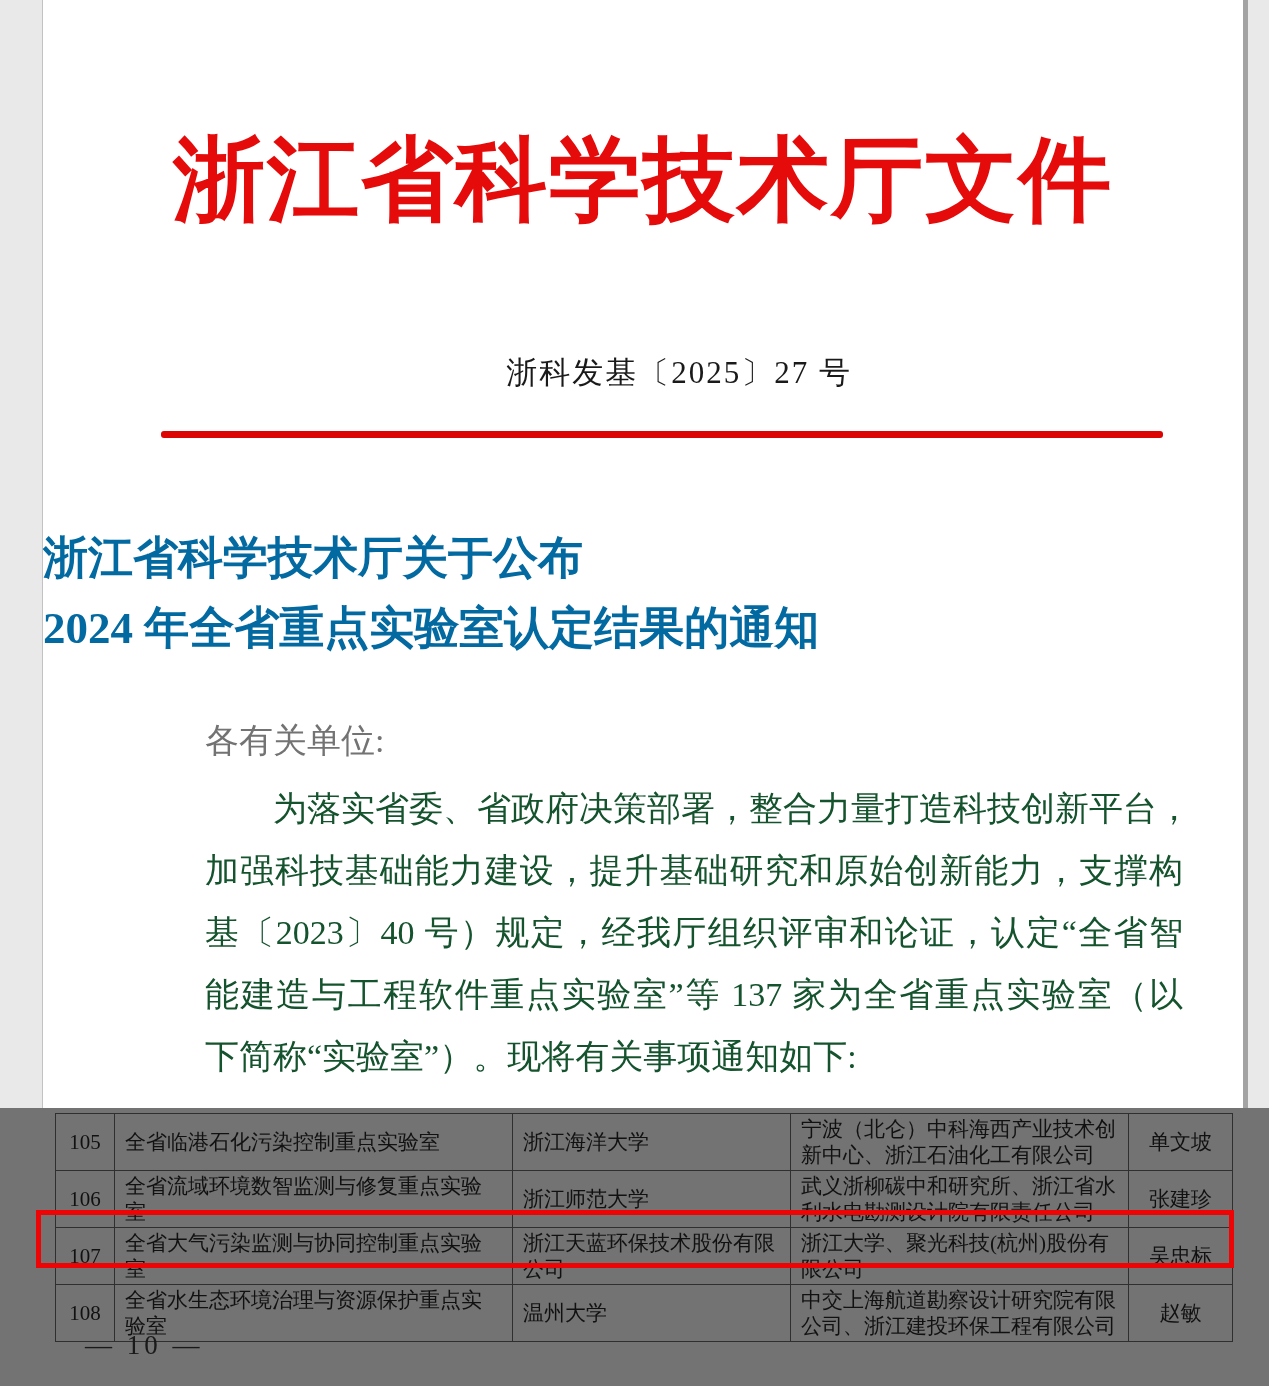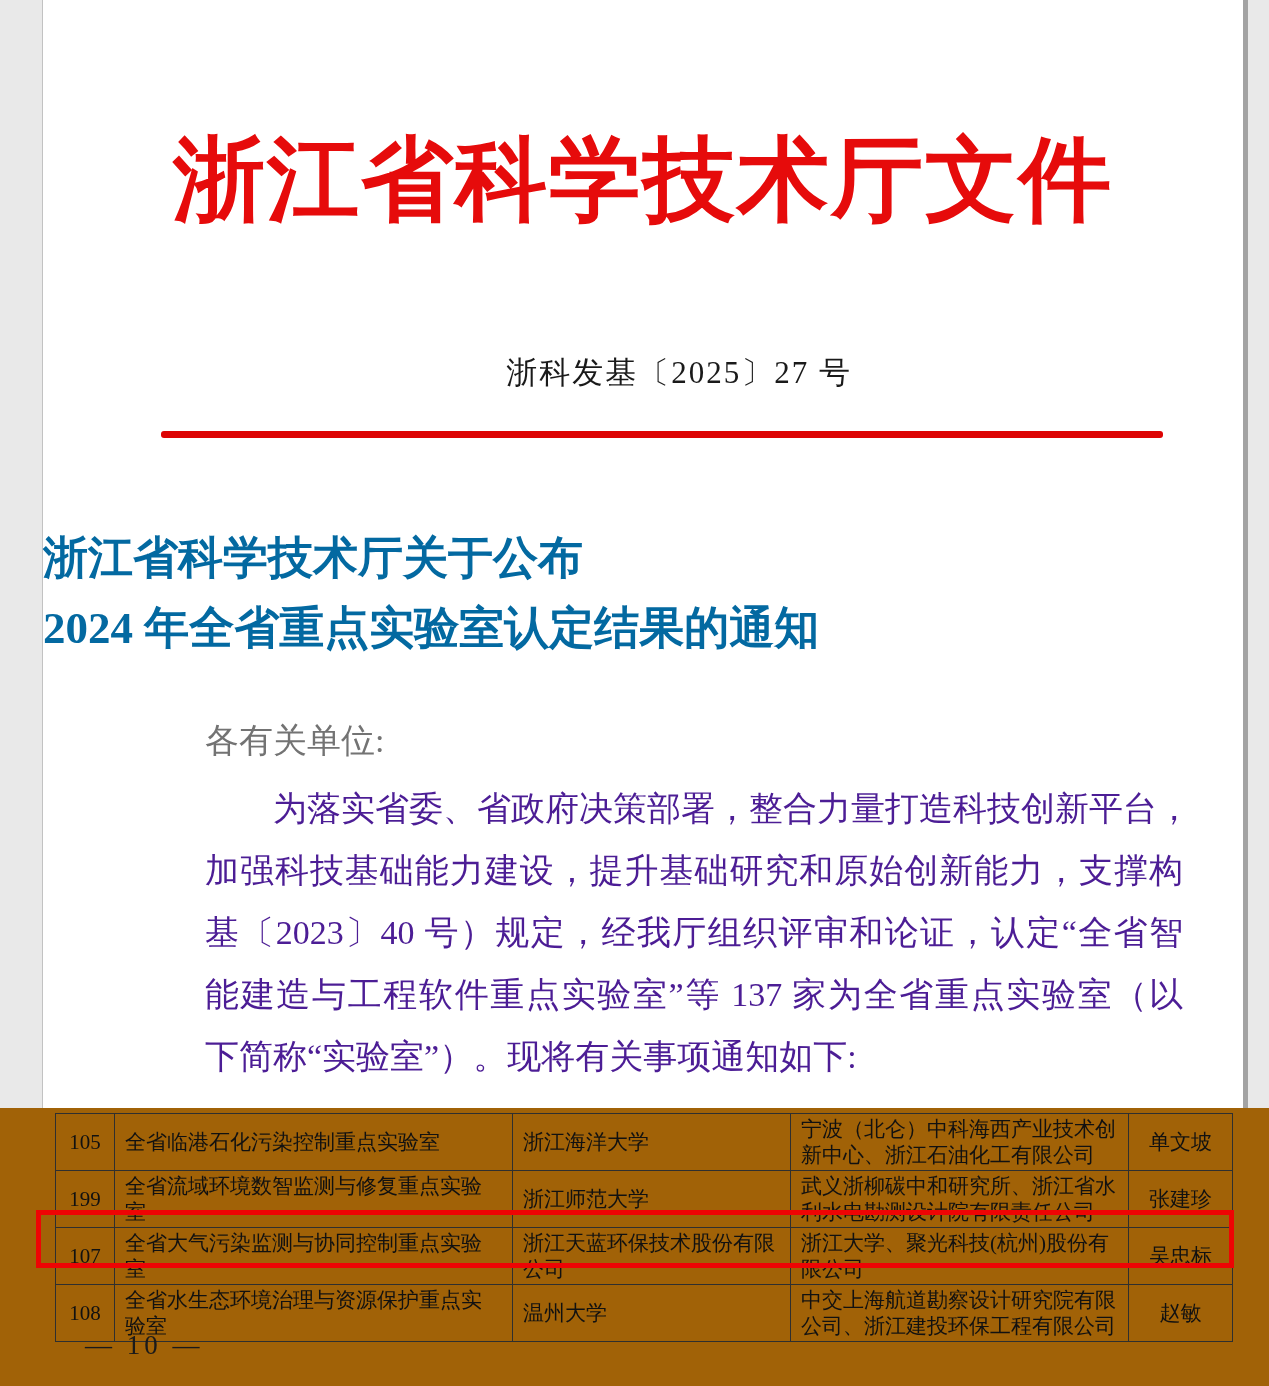--- a/index.html
+++ b/index.html
@@ -71,36 +71,36 @@
     position: absolute;
     left: 162px; top: 718px;
     font-size: 34px;
     color: #737373;
   }
   .body-paragraph {
     position: absolute;
     left: 162px; top: 778px;
     width: 978px;
     font-size: 34px;
-    color: #4c1d95;
+    color: #14532d;
     line-height: 62px;
   }
   .body-line {
     text-align: justify;
     text-align-last: justify;
     white-space: nowrap;
   }
   .body-line.first { text-indent: 2em; }
   .body-line.last { text-align-last: left; }
   
   .table-area {
     position: absolute;
     left: 0; top: 1108px;
     width: 1269px; height: 278px;
-    background: #a16207;
+    background: #737373;
   }
   table.results {
     position: absolute;
     left: 55px; top: 5px;
     width: 1177px;
     border-collapse: collapse;
     table-layout: fixed;
     font-size: 21px;
     color: #111;
   }
@@ -170,21 +170,21 @@
     <table class="results">
       <tbody>
         <tr class="r-105">
           <td class="c-no">105</td>
           <td class="c-lab">全省临港石化污染控制重点实验室</td>
           <td class="c-host">浙江海洋大学</td>
           <td class="c-part">宁波（北仑）中科海西产业技术创新中心、浙江石油化工有限公司</td>
           <td class="c-dir">单文坡</td>
         </tr>
         <tr class="r-106">
-          <td class="c-no">199</td>
+          <td class="c-no">106</td>
           <td class="c-lab">全省流域环境数智监测与修复重点实验室</td>
           <td class="c-host">浙江师范大学</td>
           <td class="c-part">武义浙柳碳中和研究所、浙江省水利水电勘测设计院有限责任公司</td>
           <td class="c-dir">张建珍</td>
         </tr>
         <tr class="r-107">
           <td class="c-no">107</td>
           <td class="c-lab">全省大气污染监测与协同控制重点实验室</td>
           <td class="c-host">浙江天蓝环保技术股份有限公司</td>
           <td class="c-part">浙江大学、聚光科技(杭州)股份有限公司</td>

